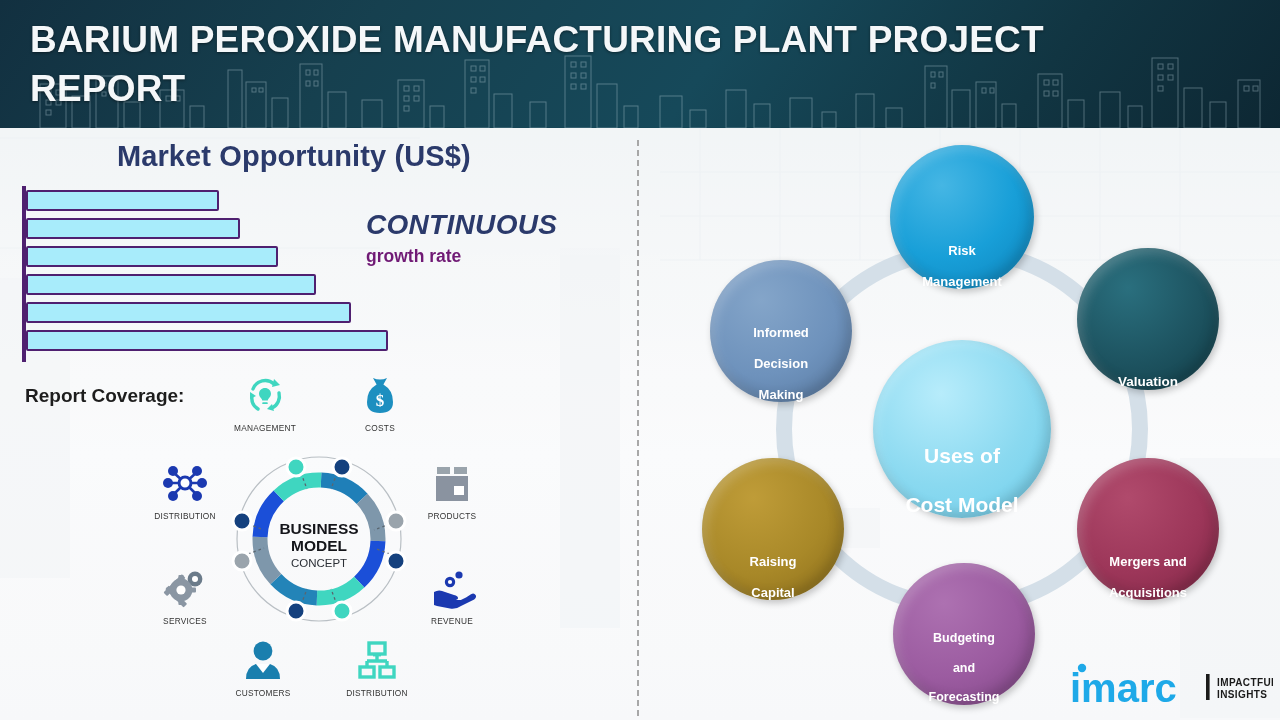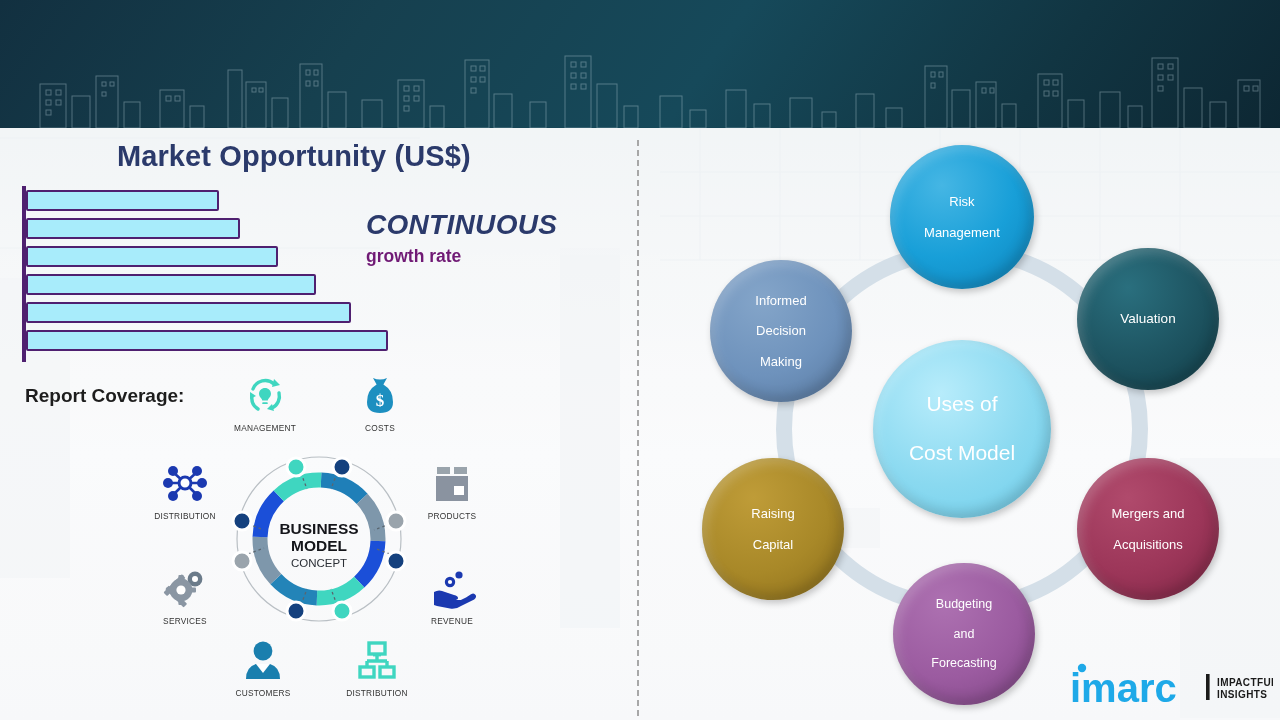--- a/index.html
+++ b/index.html
@@ -73,22 +73,22 @@
   .cov-item{position:absolute;width:100px;text-align:center;}
   .cov-ico{height:48px;display:flex;align-items:center;justify-content:center;}
   .cov-txt{font-size:8.3px;color:#333;letter-spacing:.25px;margin-top:3px;font-weight:500;}
 
   .bmodel{position:absolute;left:228px;top:448px;width:182px;height:182px;}
 
   
   .uses{position:absolute;left:665px;top:140px;width:590px;height:580px;}
   .node{
     position:absolute;border-radius:50%;
-    display:flex;align-items:center;justify-content:center;
-    color:#ffffff;text-align:center;font-weight:normal;line-height:1.18;
+    display:flex;align-items:flex-end;justify-content:center;
+    color:#ffffff;text-align:center;font-weight:bold;line-height:1.18;
     box-shadow:2px 3px 7px rgba(0,0,0,.22), inset -4px -6px 12px rgba(0,0,0,.16), inset 4px 5px 12px rgba(255,255,255,.22);
   }
   .node span{display:block;padding:0 6px;}
 
   .logo{position:absolute;left:1068px;top:662px;width:205px;height:48px;}
 
   
   .slide *{user-select:none;}
 </style>
 </head>
@@ -182,20 +182,21 @@
           <rect x="1158" y="39" width="5" height="5"></rect>
           <rect x="1168" y="39" width="5" height="5"></rect>
           <rect x="1158" y="50" width="5" height="5"></rect>
         <rect x="1184" y="52" width="18" height="40"></rect>
         <rect x="1210" y="66" width="16" height="26"></rect>
         <rect x="1238" y="44" width="22" height="48"></rect>
           <rect x="1244" y="50" width="5" height="5"></rect>
           <rect x="1253" y="50" width="5" height="5"></rect>
       </g>
     </svg>
+    <div class="header-title">BARIUM PEROXIDE MANUFACTURING PLANT PROJECT REPORT</div>
   </div>
 
   <div class="body-area">
     <svg class="bg-texture" viewBox="0 0 1280 592" preserveAspectRatio="none">
       <defs>
         <linearGradient id="bgw" x1="0" y1="0" x2="0" y2="1">
           <stop offset="0%" stop-color="#eef2f4"></stop>
             <stop offset="55%" stop-color="#fafbfc"></stop>
             <stop offset="100%" stop-color="#f6f7f9"></stop>
         </linearGradient>

